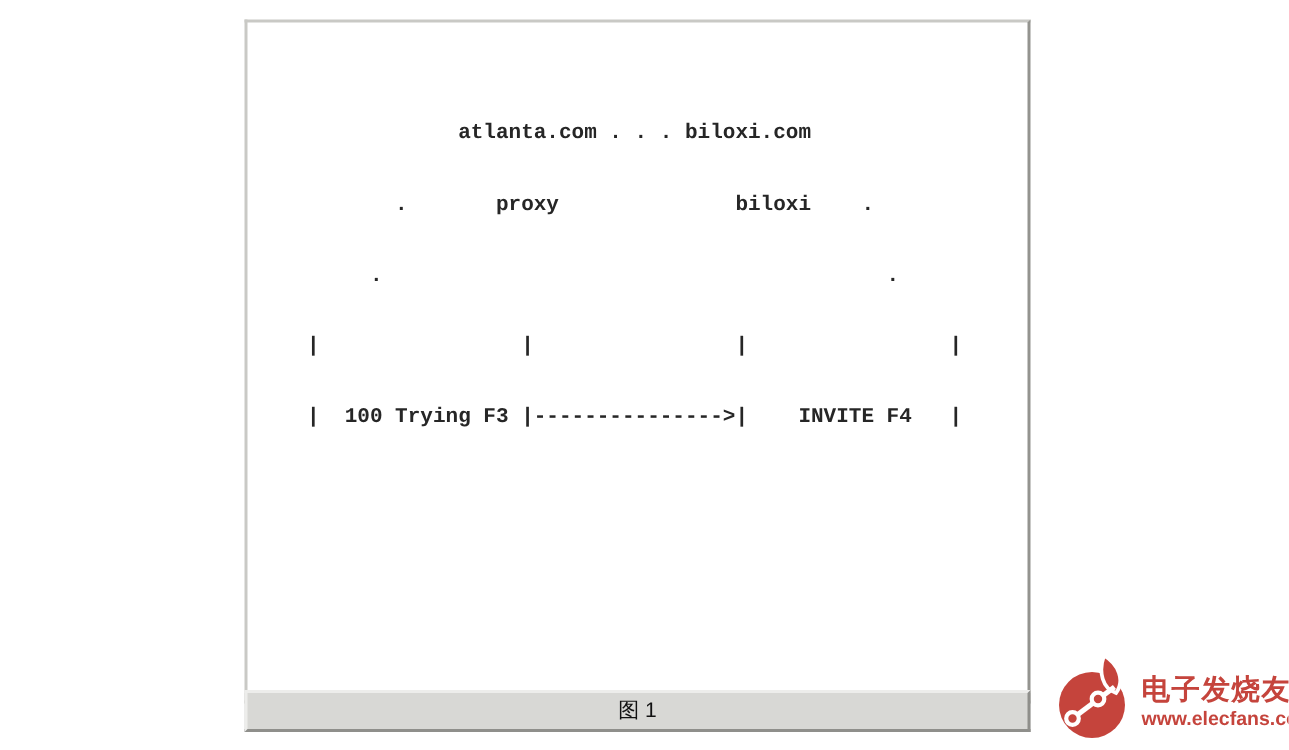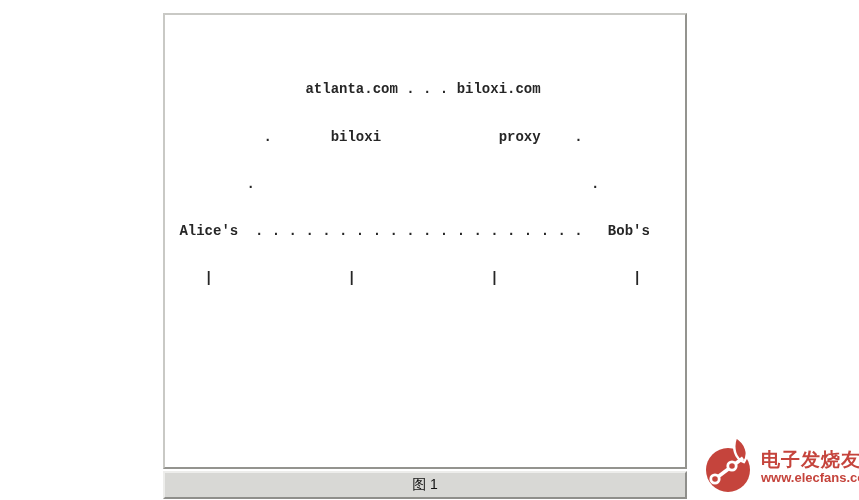--- a/index.html
+++ b/index.html
@@ -34,21 +34,21 @@
     font-size: 14px;
     font-weight: 700;
     line-height: 15.7px;
     color: #262626;
     white-space: pre;
   }
   .ascii div { height: 15.7px; }
   .caption-bar {
     position: absolute;
     left: 163px;
-    top: 471px;
+    top: 460px;
     width: 520px;
     height: 24px;
     background: #d8d8d5;
     border: 2px solid;
     border-color: #ededeb #8f8f8b #8f8f8b #ededeb;
     display: flex;
     align-items: center;
     justify-content: center;
     font-size: 14px;
     color: #111111;
@@ -77,24 +77,24 @@
   }
 </style>
 </head>
 <body>
 
 <div class="canvas">
 
   <div class="figure-panel">
     <div class="ascii">
       <div>                atlanta.com . . . biloxi.com</div>
-      <div>           .       biloxi              proxy    .</div>
+      <div>           .       proxy              biloxi    .</div>
       <div>         .                                        .</div>
-      <div> Alice's  . . . . . . . . . . . . . . . . . . . .   Bob's</div>
       <div>    |                |                |                |</div>
+      <div>    |  100 Trying F3 |---------------&gt;|    INVITE F4   |</div>
       
       
       
       
       
       
       
       
       
       

